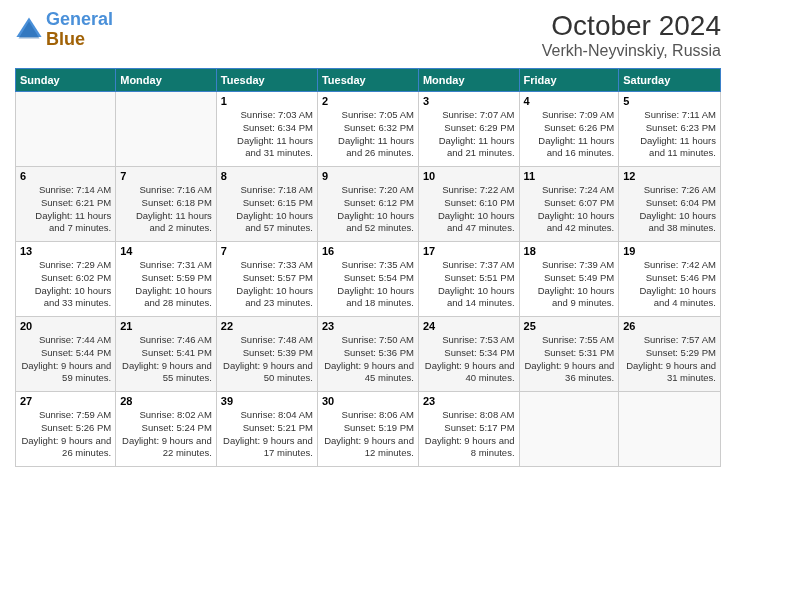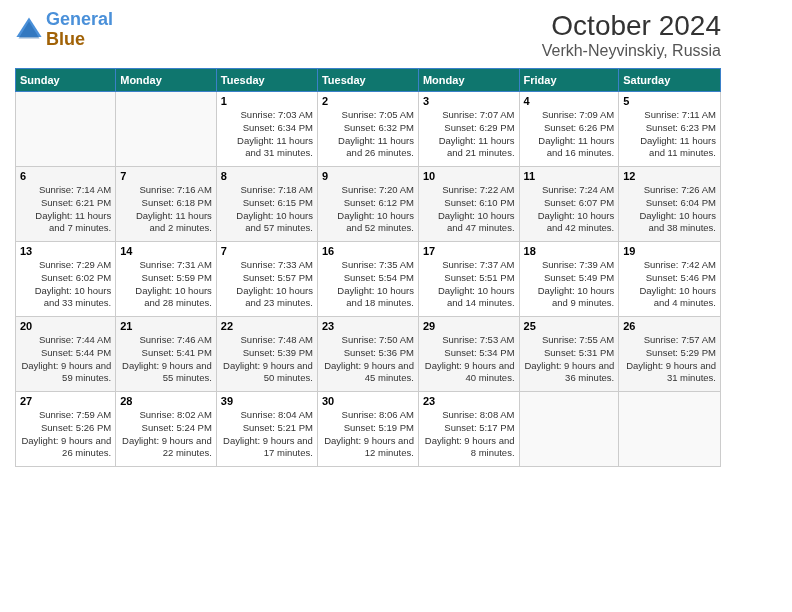--- a/index.html
+++ b/index.html
@@ -223,21 +223,21 @@
           </td>
           <td>
             <span class="day-num">22</span>
             <div class="day-info">Sunrise: 7:48 AM<br>Sunset: 5:39 PM<br>Daylight: 9 hours and 50 minutes.</div>
           </td>
           <td>
             <span class="day-num">23</span>
             <div class="day-info">Sunrise: 7:50 AM<br>Sunset: 5:36 PM<br>Daylight: 9 hours and 45 minutes.</div>
           </td>
           <td>
-            <span class="day-num">29</span>
+            <span class="day-num">24</span>
             <div class="day-info">Sunrise: 7:53 AM<br>Sunset: 5:34 PM<br>Daylight: 9 hours and 40 minutes.</div>
           </td>
           <td>
             <span class="day-num">25</span>
             <div class="day-info">Sunrise: 7:55 AM<br>Sunset: 5:31 PM<br>Daylight: 9 hours and 36 minutes.</div>
           </td>
           <td>
             <span class="day-num">26</span>
             <div class="day-info">Sunrise: 7:57 AM<br>Sunset: 5:29 PM<br>Daylight: 9 hours and 31 minutes.</div>
           </td>

